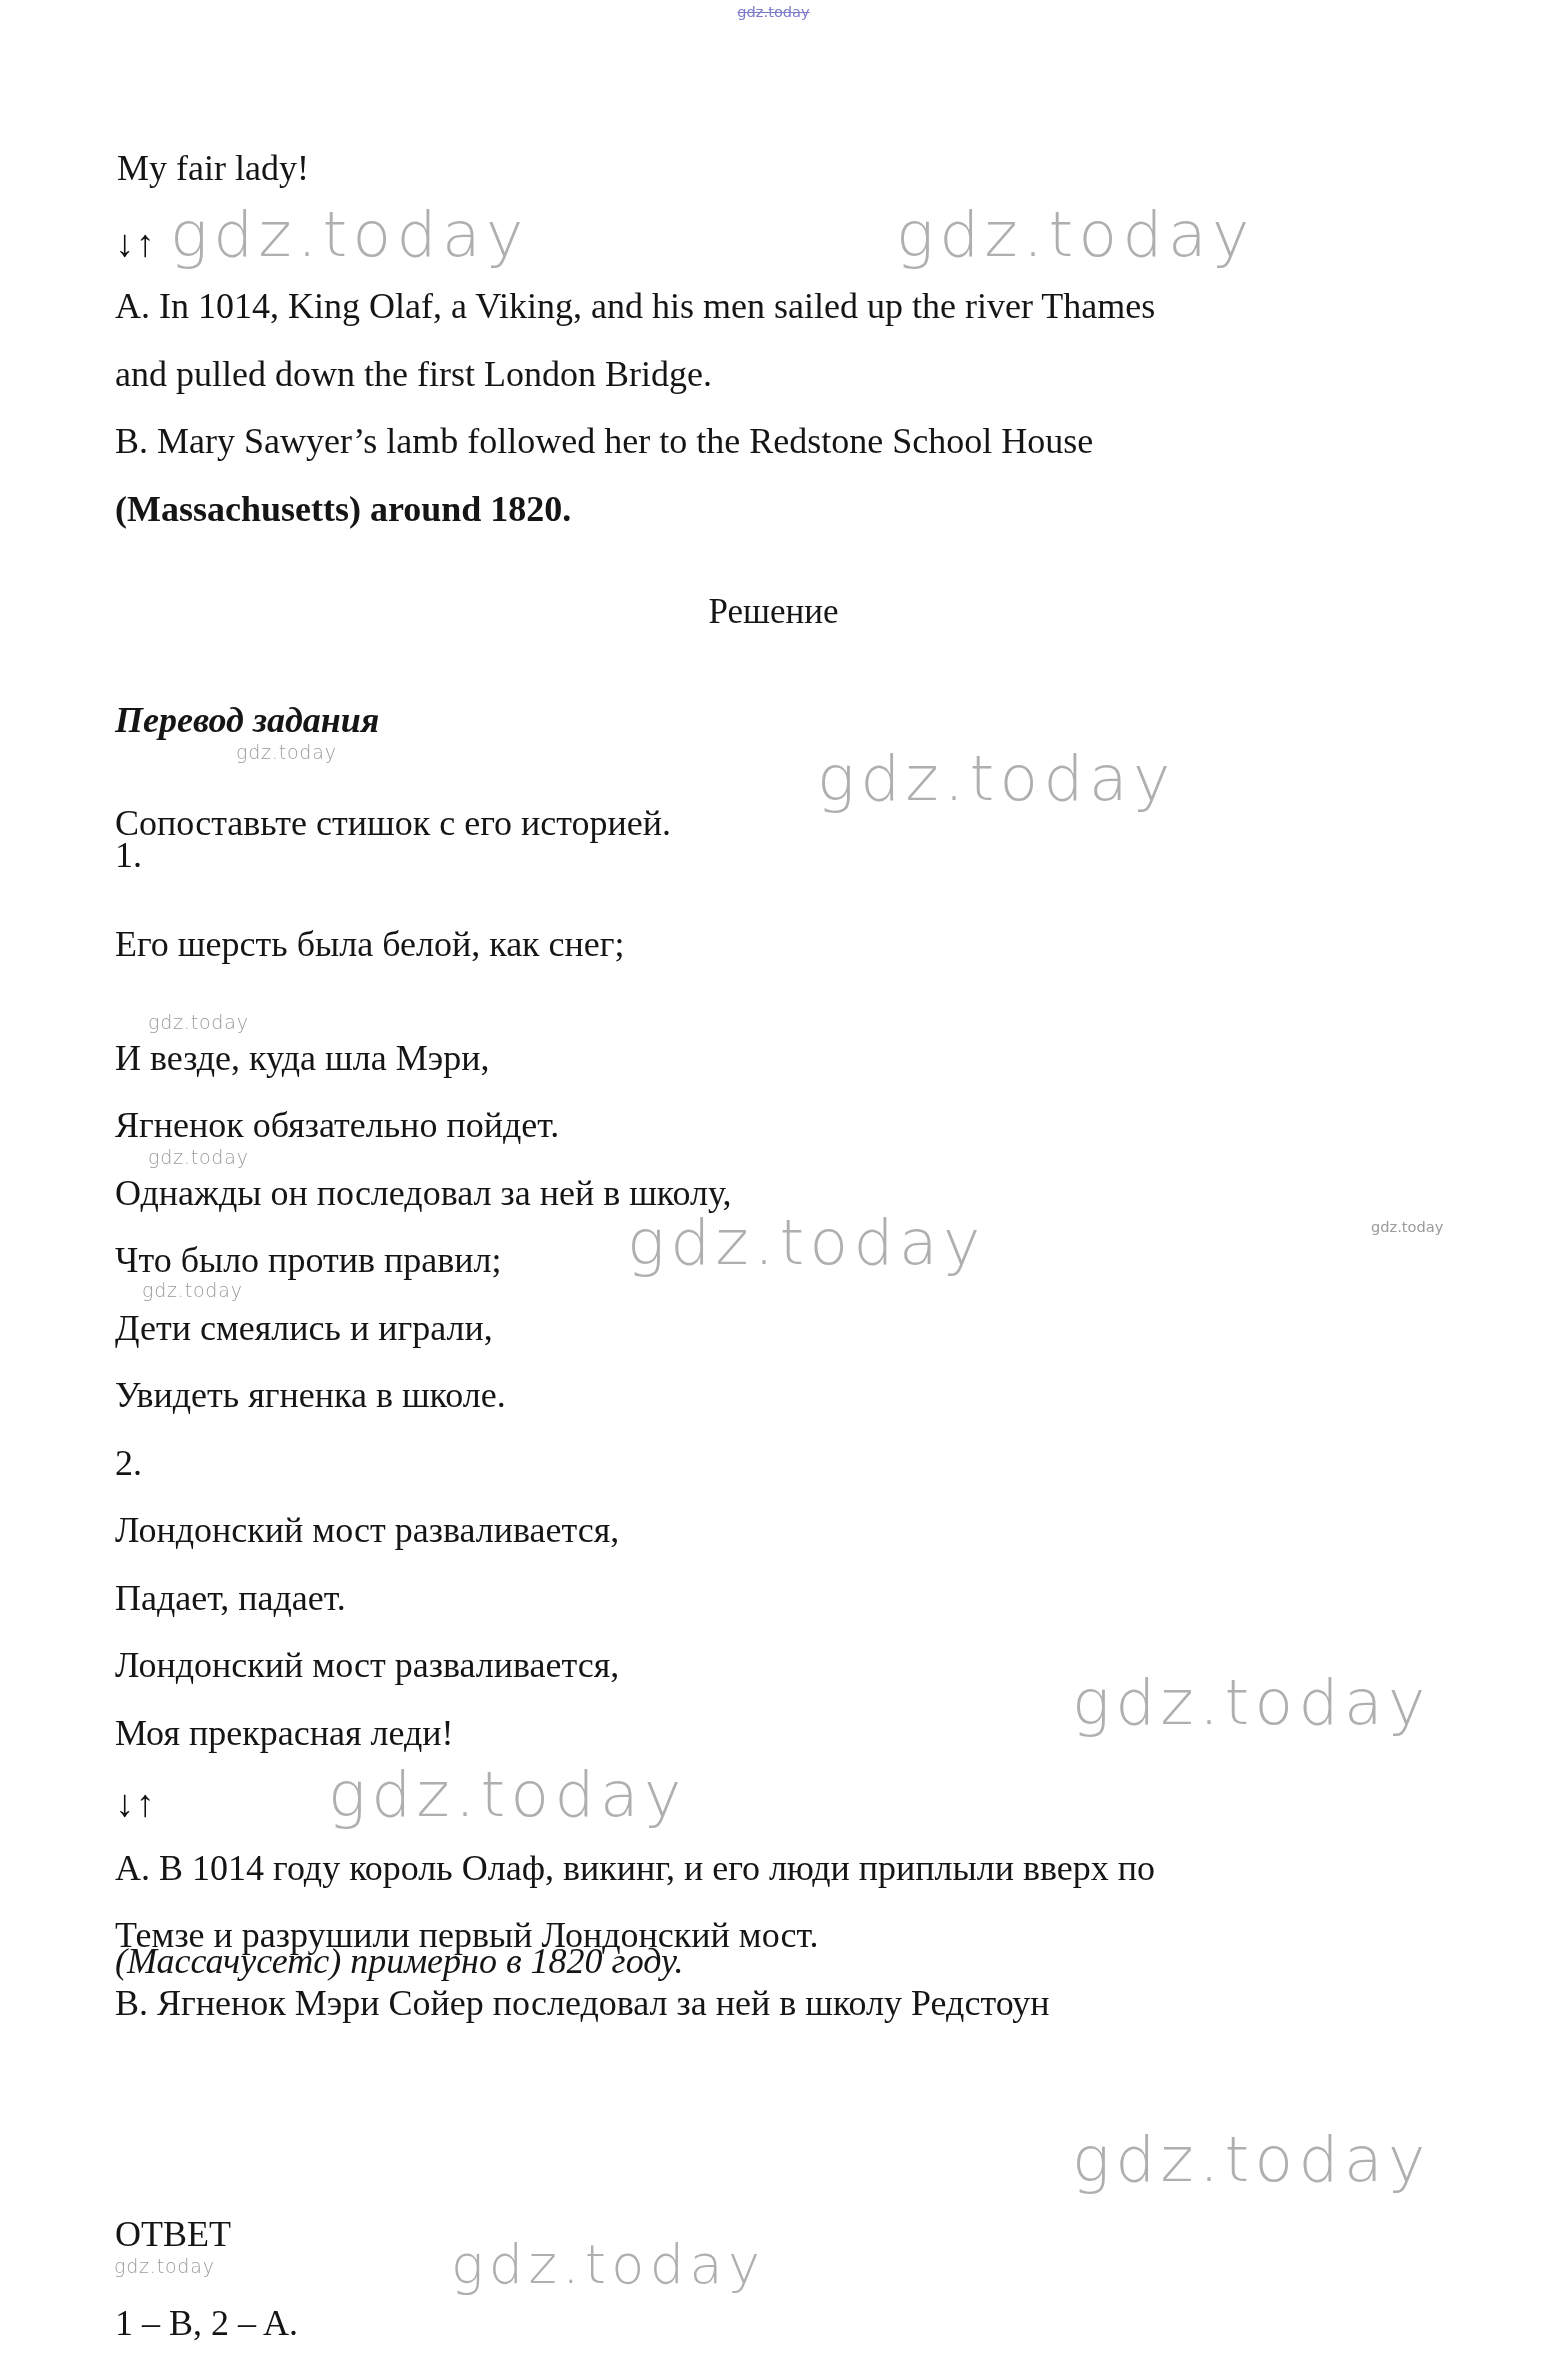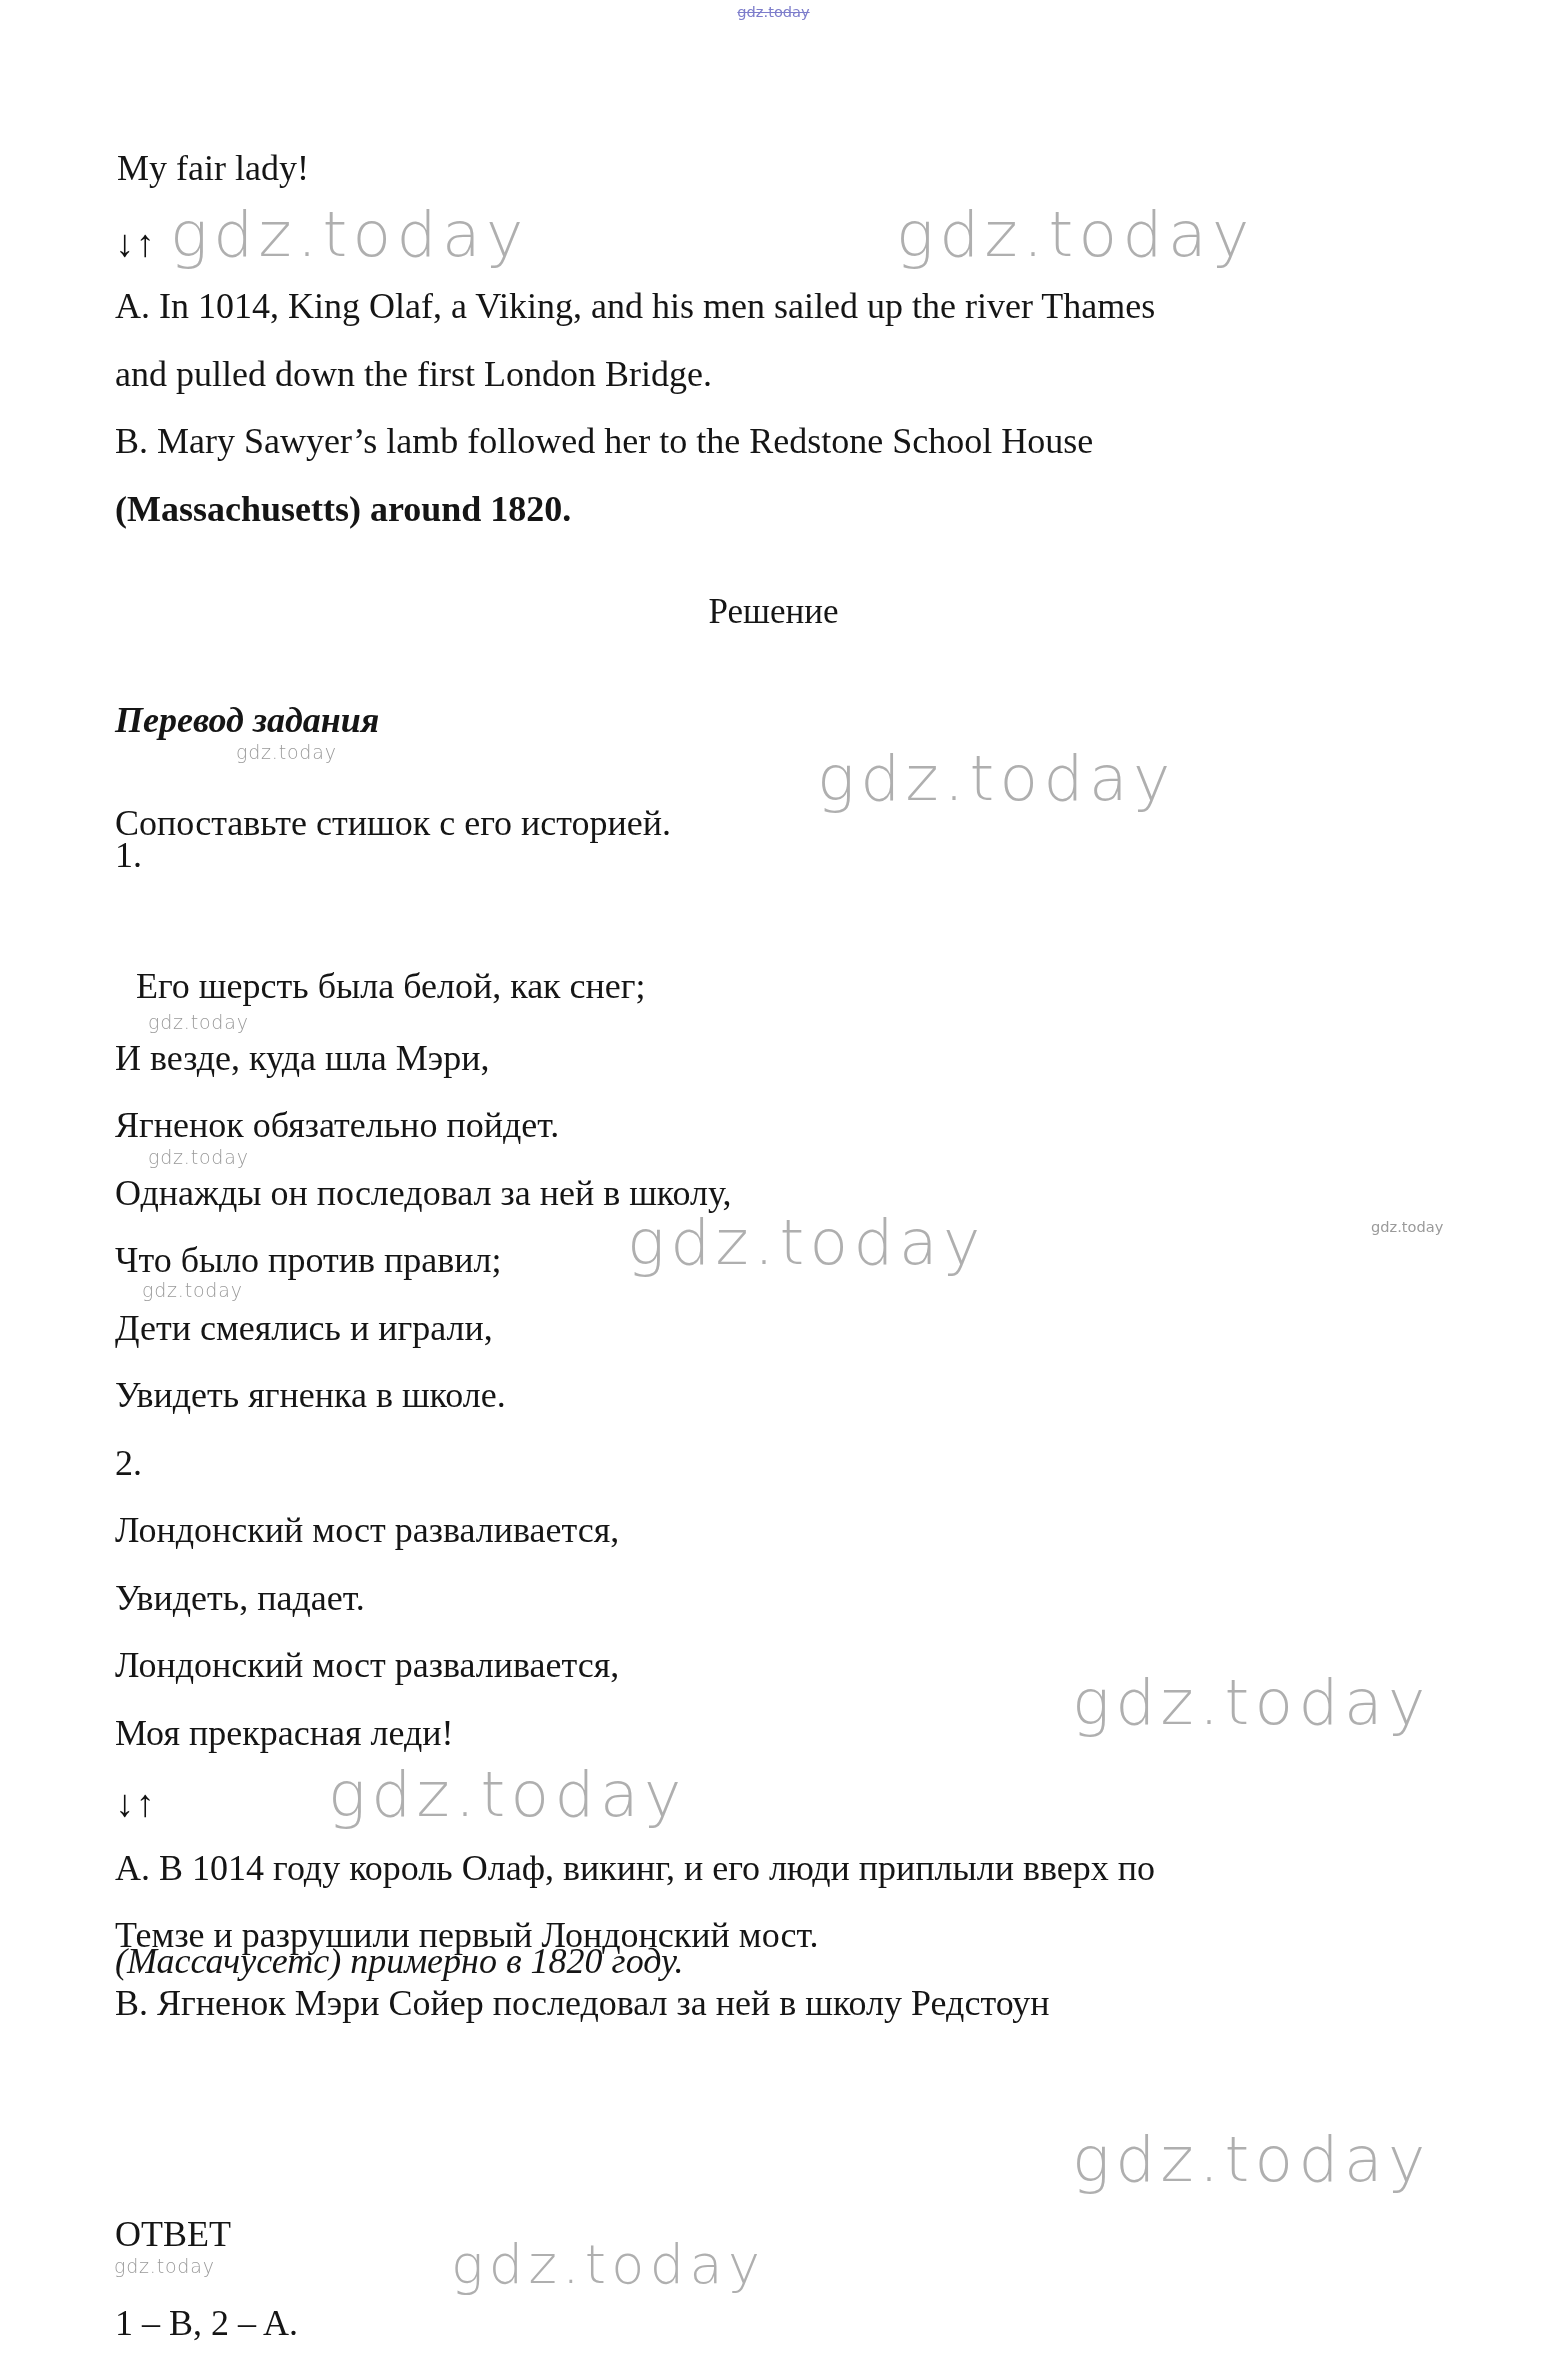--- a/index.html
+++ b/index.html
@@ -100,36 +100,36 @@
   <div class="t-center" style="top:592px;">Решение</div>
 
   <div class="t bolditalic" style="left:115px; top:699px;">Перевод задания</div>
 
   <div class="wm-small" style="left:236px; top:741px;">gdz.today</div>
 
   <div class="t" style="left:115px; top:802px;">Сопоставьте стишок с его историей.</div>
   <div class="wm-big" style="left:817px; top:742px;">gdz.today</div>
 
   <div class="t" style="left:115px; top:834px;">1.</div>
-  <div class="t" style="left:115px; top:965px;margin-left:21px;">Его шерсть была белой, как снег;</div>
+  <div class="t" style="left:115px; top:923px;">Его шерсть была белой, как снег;</div>
   <div class="wm-small" style="left:148px; top:1011px;">gdz.today</div>
   <div class="t" style="left:115px; top:1037px;">И везде, куда шла Мэри,</div>
   <div class="t" style="left:115px; top:1104px;">Ягненок обязательно пойдет.</div>
   <div class="wm-small" style="left:148px; top:1146px;">gdz.today</div>
   <div class="t" style="left:115px; top:1172px;">Однажды он последовал за ней в школу,</div>
   <div class="t" style="left:115px; top:1239px;">Что было против правил;</div>
   <div class="wm-big" style="left:627px; top:1206px;">gdz.today</div>
   <div class="wm-tiny" style="left:1371px; top:1218px;">gdz.today</div>
   <div class="wm-small" style="left:142px; top:1279px;">gdz.today</div>
   <div class="t" style="left:115px; top:1307px;">Дети смеялись и играли,</div>
   <div class="t" style="left:115px; top:1374px;">Увидеть ягненка в школе.</div>
 
   <div class="t" style="left:115px; top:1442px;">2.</div>
   <div class="t" style="left:115px; top:1509px;">Лондонский мост разваливается,</div>
-  <div class="t" style="left:115px; top:1577px;">Увидеть, падает.</div>
+  <div class="t" style="left:115px; top:1577px;">Падает, падает.</div>
   <div class="t" style="left:115px; top:1644px;">Лондонский мост разваливается,</div>
   <div class="t" style="left:115px; top:1712px;">Моя прекрасная леди!</div>
   <div class="wm-big" style="left:1072px; top:1666px;">gdz.today</div>
 
   <div class="arrows" style="left:115px; top:1781px;">↓↑</div>
   <div class="wm-big" style="left:328px; top:1758px;">gdz.today</div>
 
   <div class="t" style="left:115px; top:1847px;">А. В 1014 году король Олаф, викинг, и его люди приплыли вверх по</div>
   <div class="t" style="left:115px; top:1914px;">Темзе и разрушили первый Лондонский мост.</div>
 

